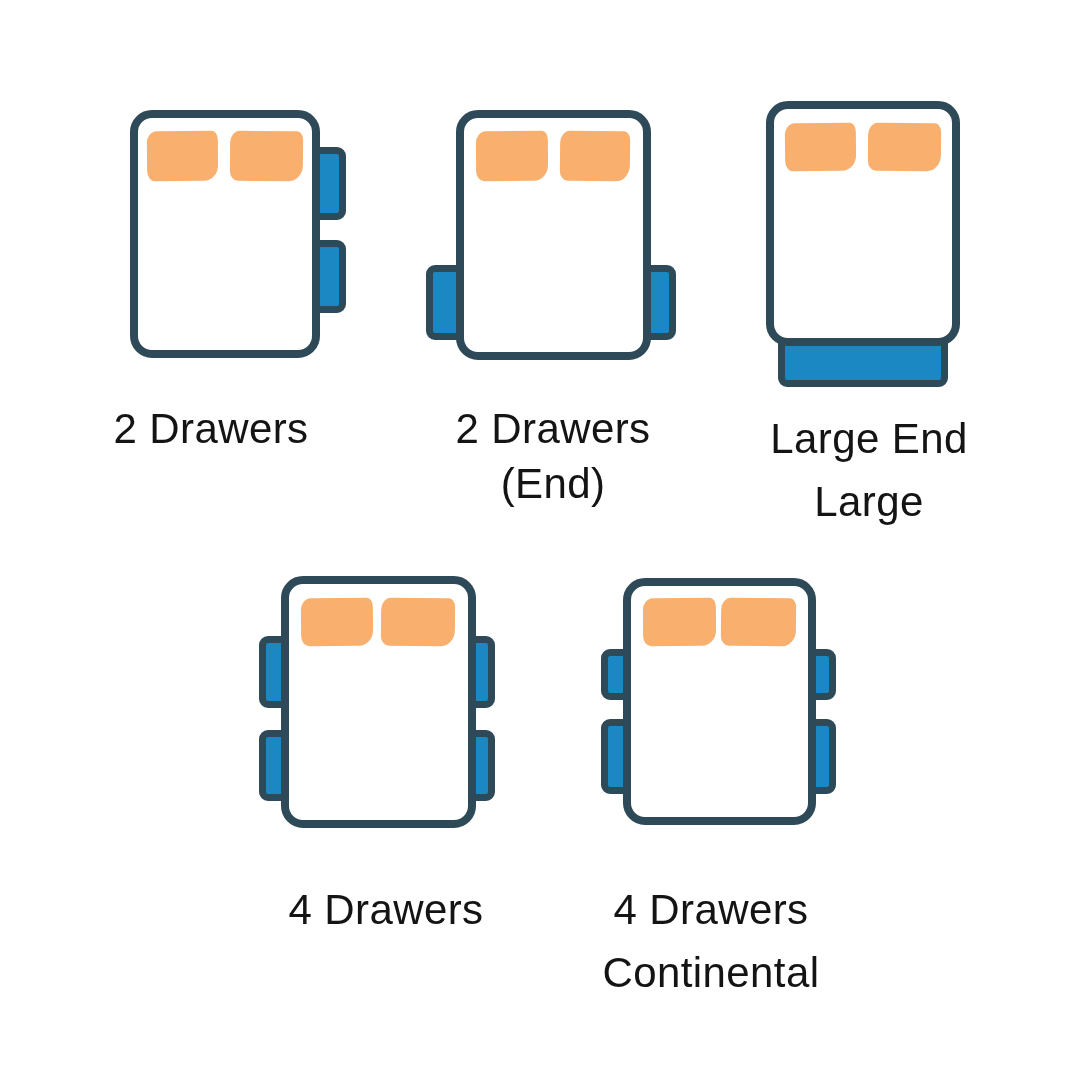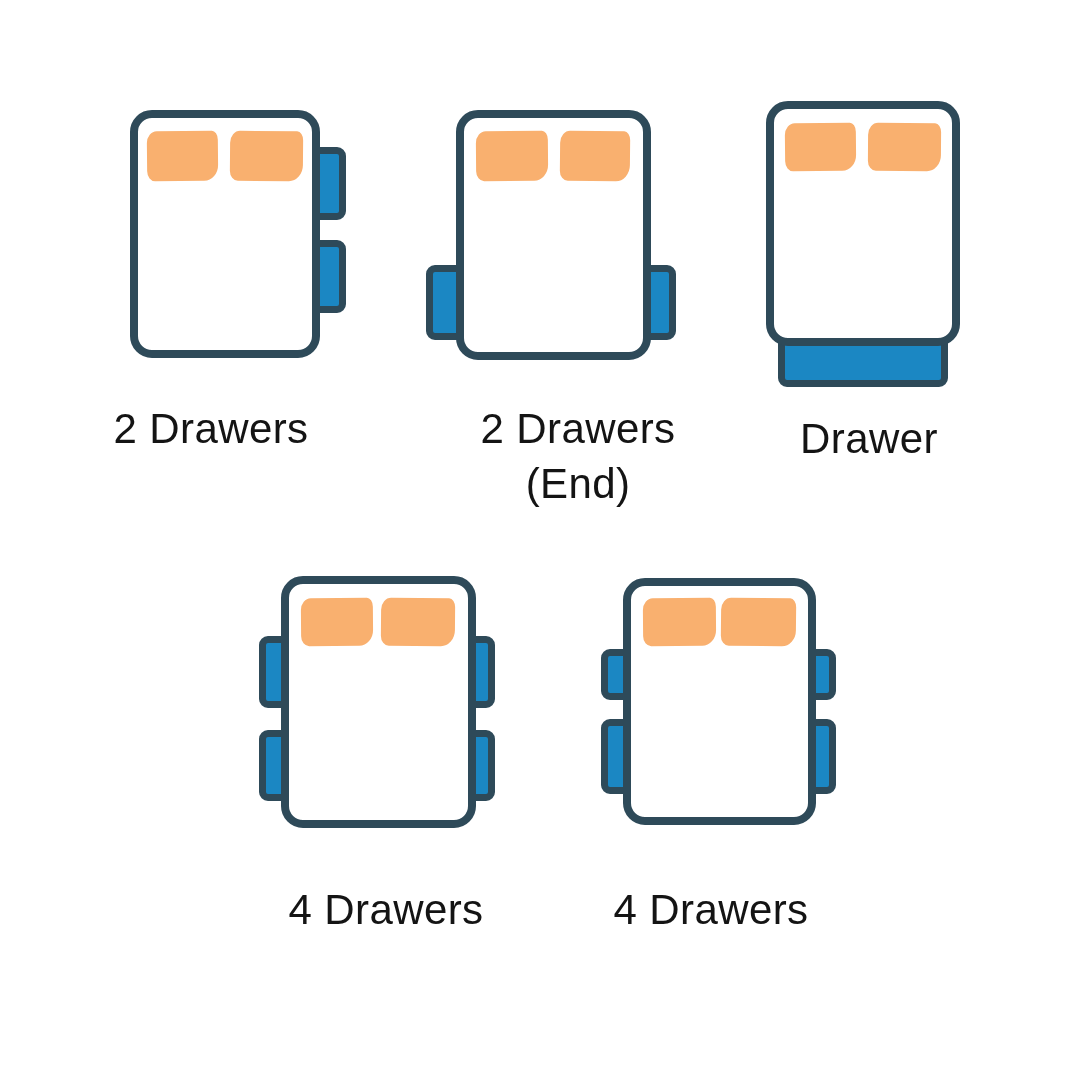--- a/index.html
+++ b/index.html
@@ -69,32 +69,33 @@
     <span>2 Drawers</span>
   </div>
 
   <div class="figure" style="left:418px; top:102px; width:250px; height:250px;">
     <div class="drawer" style="left:0; top:155px; width:40px; height:75px;"></div>
     <div class="drawer" style="left:210px; top:155px; width:40px; height:75px;"></div>
     <div class="bed" style="left:30px; top:0; width:195px; height:250px;"></div>
     <div class="pillow" style="left:50px; top:21px; width:72px; height:50px; transform:rotate(-0.5deg);"></div>
     <div class="pillow" style="left:134px; top:21px; width:70px; height:50px; transform:rotate(0.6deg);"></div>
   </div>
-  <div class="label" style="left:395px; top:385px;margin-left:25px;">
+  <div class="label" style="left:395px; top:385px;">
     <span>2 Drawers (End)</span>
   </div>
 
   <div class="figure" style="left:758px; top:93px; width:194px; height:286px;">
     <div class="drawer" style="left:12px; top:232px; width:170px; height:54px;"></div>
     <div class="bed" style="left:0; top:0; width:194px; height:245px;"></div>
     <div class="pillow" style="left:19px; top:22px; width:71px; height:48px; transform:rotate(-0.6deg);"></div>
     <div class="pillow" style="left:102px; top:22px; width:73px; height:48px; transform:rotate(0.4deg);"></div>
   </div>
   <div class="label" style="left:711px; top:395px;">
-    <span>Drawer</span>
+    <span>Large End</span>
+    <span>Large</span>
   </div>
 
   <div class="figure" style="left:251px; top:568px; width:236px; height:252px;">
     <div class="drawer" style="left:0; top:60px; width:40px; height:72px;"></div>
     <div class="drawer" style="left:0; top:154px; width:40px; height:71px;"></div>
     <div class="drawer" style="left:196px; top:60px; width:40px; height:72px;"></div>
     <div class="drawer" style="left:196px; top:154px; width:40px; height:71px;"></div>
     <div class="bed" style="left:22px; top:0; width:195px; height:252px;"></div>
     <div class="pillow" style="left:42px; top:22px; width:72px; height:48px; transform:rotate(-0.5deg);"></div>
     <div class="pillow" style="left:122px; top:22px; width:74px; height:48px; transform:rotate(0.5deg);"></div>
@@ -107,15 +108,16 @@
     <div class="drawer" style="left:0; top:71px; width:40px; height:51px;"></div>
     <div class="drawer" style="left:0; top:141px; width:40px; height:75px;"></div>
     <div class="drawer" style="left:195px; top:71px; width:40px; height:51px;"></div>
     <div class="drawer" style="left:195px; top:141px; width:40px; height:75px;"></div>
     <div class="bed" style="left:22px; top:0; width:193px; height:247px;"></div>
     <div class="pillow" style="left:42px; top:20px; width:73px; height:48px; transform:rotate(-0.5deg);"></div>
     <div class="pillow" style="left:120px; top:20px; width:75px; height:48px; transform:rotate(0.6deg);"></div>
   </div>
   <div class="label" style="left:553px; top:866px;">
     <span>4 Drawers</span>
+    <span>Continental</span>
   </div>
 
 </div>
 
 </body></html>

